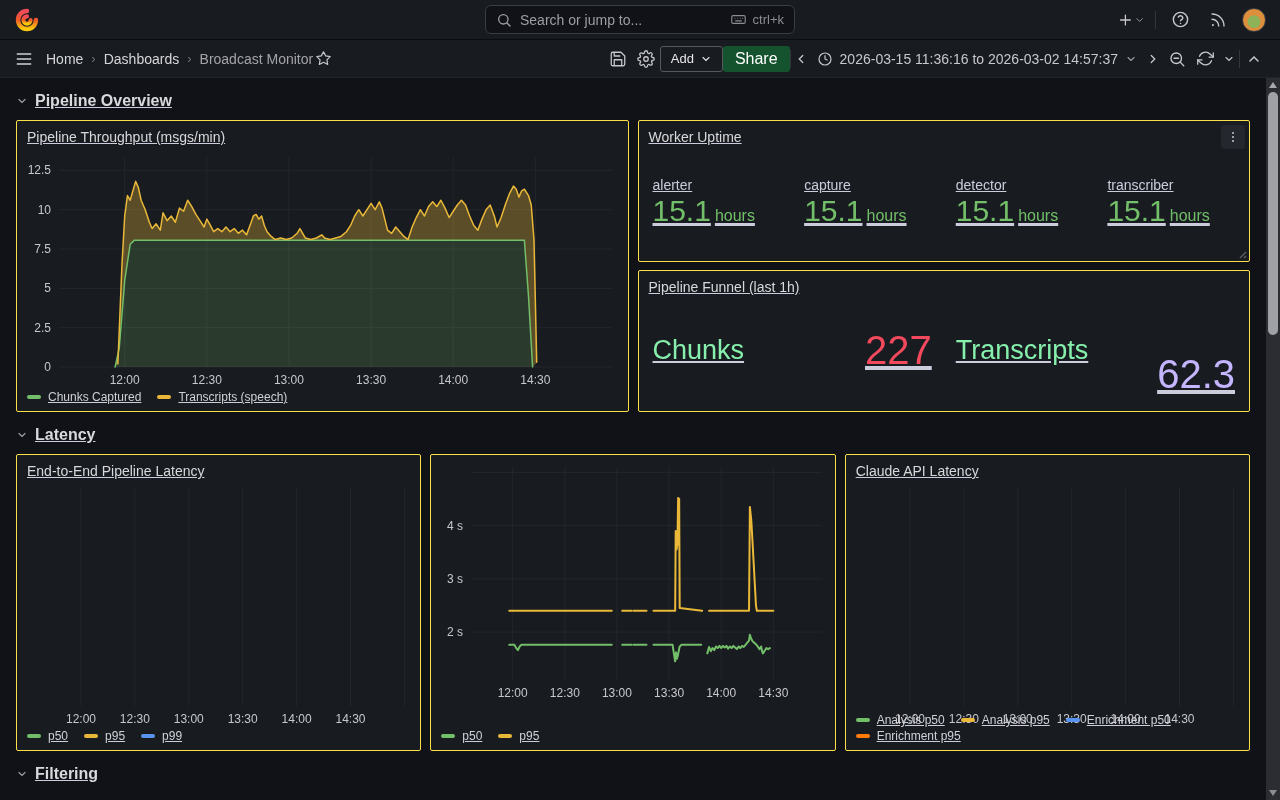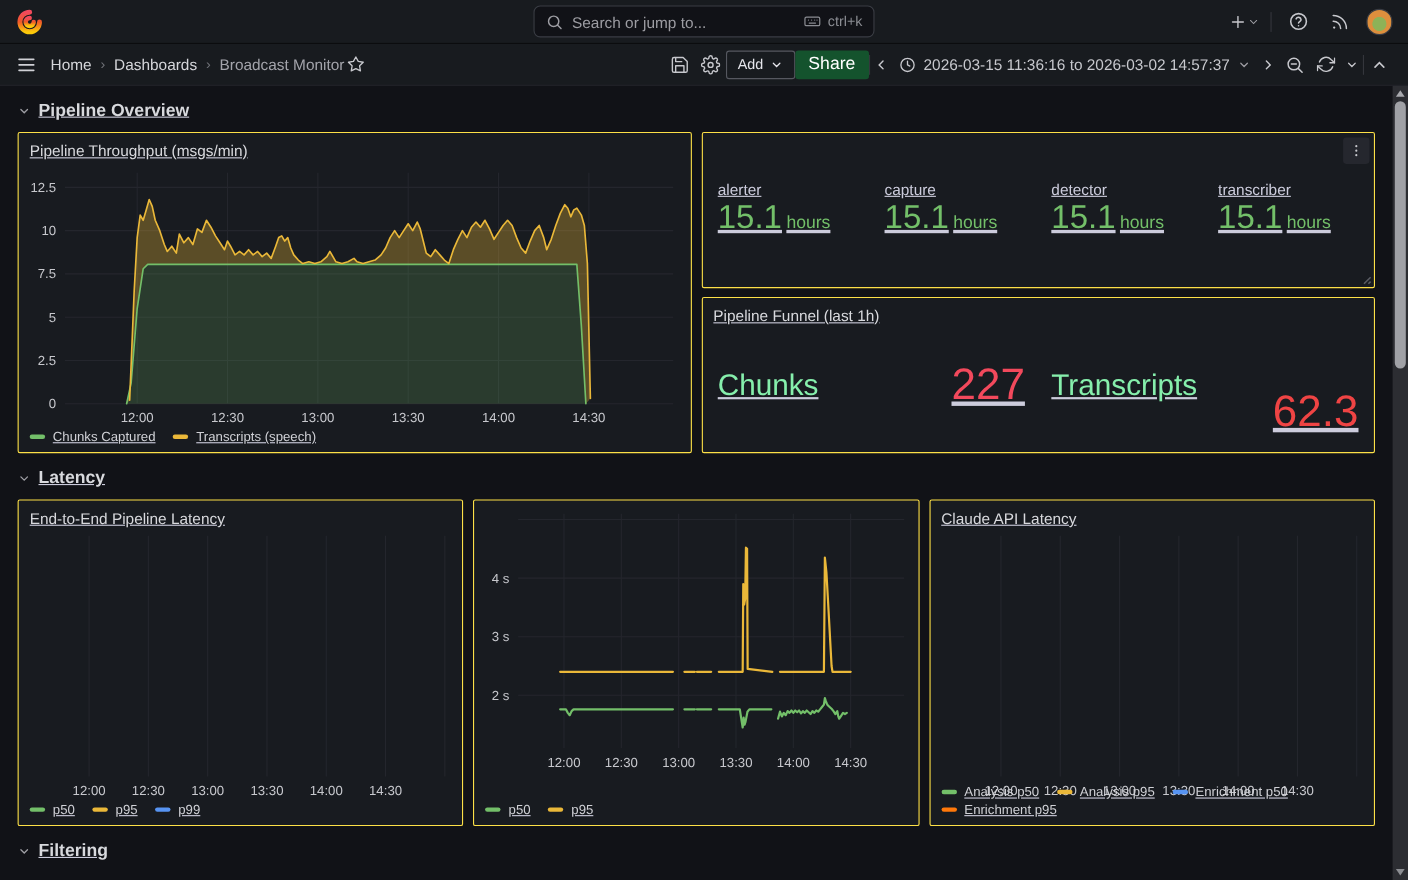--- a/index.html
+++ b/index.html
@@ -301,20 +301,21 @@
             </span>
             <span class="legend-item">
               <span class="legend-dash" style="background: rgb(234, 184, 57);"></span>
               <span>Transcripts (speech)</span>
             </span>
           </div>
       </section>
 
       <div class="col-stack">
         <section class="panel">
+          <div class="panel-title">Worker Uptime</div>
           <div class="kebab-btn">
             <svg width="14" height="14" viewBox="0 0 24 24" fill="currentColor">
                 <circle cx="12" cy="5" r="1.7"></circle>
                 <circle cx="12" cy="12" r="1.7"></circle>
                 <circle cx="12" cy="19" r="1.7"></circle>
               </svg>
           </div>
           <div class="stat-row" id="uptime-stats">
               <div class="stat">
                 <div class="stat-name">alerter</div>
@@ -341,21 +342,21 @@
 
         <section class="panel">
           <div class="panel-title">Pipeline Funnel (last 1h)</div>
           <div class="funnel-row" id="funnel-stats">
               <div class="funnel-cell">
                 <span class="funnel-label">Chunks</span>
                 <span class="funnel-value" style="color: rgb(242, 73, 92);">227</span>
               </div>
               <div class="funnel-cell">
                 <span class="funnel-label">Transcripts</span>
-                <span class="funnel-value" style="color: #ef4444; margin-top: 48px;">62.3</span>
+                <span class="funnel-value" style="color: #c4b5fd; margin-top: 48px;">62.3</span>
               </div>
             </div>
         </section>
       </div>
     </div>
 
     <div class="row-head">
       <svg class="chev" width="12" height="12" viewBox="0 0 24 24" fill="none" stroke="currentColor" stroke-width="2.4" stroke-linecap="round">
           <polyline points="6 9 12 15 18 9"></polyline>
         </svg>

